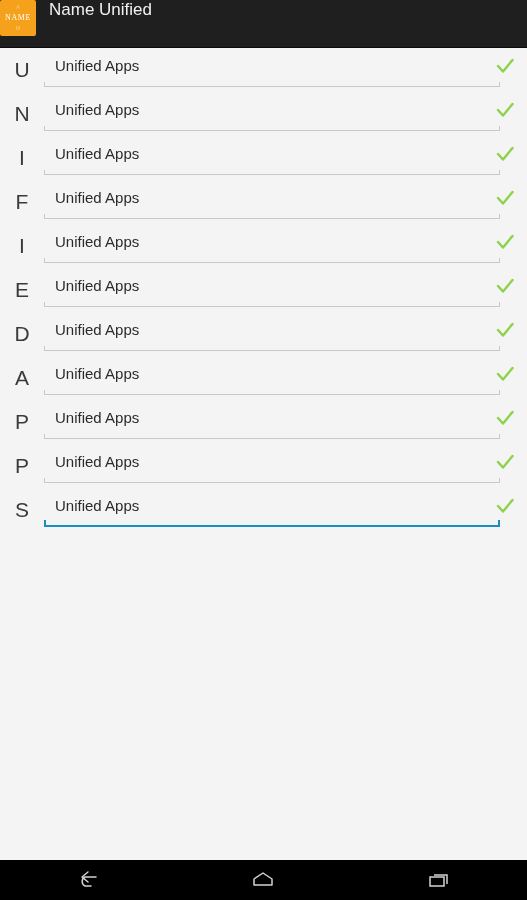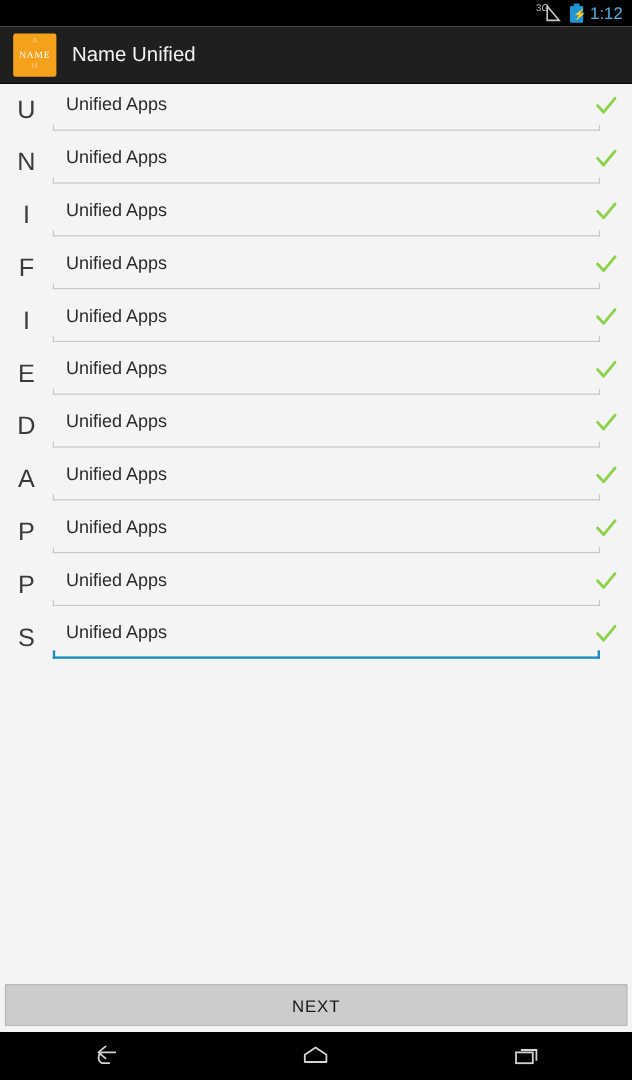--- a/index.html
+++ b/index.html
@@ -88,22 +88,21 @@
     letter-spacing: 0px;
     line-height: 16px;
   }
 
   
   #action-bar {
     flex: 0 0 48px;
     height: 48px;
     background: #1f1f1f;
     display: flex;
-    align-items: center;
-    padding-left: 11px;
+    align-items: flex-start;
     border-bottom: 1px solid #0b0b0b;
     box-shadow: 0 1px 2px rgba(0,0,0,.35);
   }
   #app-icon {
     position: relative;
     width: 36px;
     height: 36px;
     background: #f5a11b;
     border-radius: 2px;
     flex: 0 0 36px;
@@ -280,39 +279,20 @@
     align-items: center;
     justify-content: center;
     cursor: pointer;
   }
 </style>
 </head>
 <body>
 
 <div id="screen">
 
-  <div id="status-bar">
-    <div class="status-right">
-
-      <span class="sig-wrap">
-        <span class="sig-label">3G</span>
-        <svg width="22" height="16" viewBox="0 0 22 16">
-          <path d="M9 2 L19 14 L9 14 Z" fill="none" stroke="#c8c8c8" stroke-width="1.3"></path>
-        </svg>
-      </span>
-
-      <span class="batt-wrap">
-        <span class="batt-cap"></span>
-        <span class="batt-body"></span>
-        <span class="batt-bolt">⚡</span>
-      </span>
-
-      <span id="status-clock">1:12</span>
-    </div>
-  </div>
 
   <div id="action-bar">
     <div id="app-icon">
       <span class="ic-top">A</span>
       <span class="ic-name">NAME</span>
       <span class="ic-bot">M</span>
     </div>
     <span id="app-title">Name Unified</span>
   </div>
 
@@ -457,23 +437,20 @@
             </div></div>
           <div class="row-check">
             <svg class="check-glyph" viewBox="0 0 20 20">
               <path d="M3 10 L8 15.5 L17.5 4" fill="none" stroke="#8dd24b" stroke-width="2.4" stroke-linecap="round" stroke-linejoin="round"></path>
             </svg>
           </div>
         </div>
       </div>
   </div>
 
-  <div id="next-area">
-    <div id="next-button">NEXT</div>
-  </div>
 
   <div id="nav-bar">
     <div class="nav-btn">
       <svg width="26" height="22" viewBox="0 0 26 22">
         <path d="M21 8 H10 A5 5 0 0 0 10 17 H16" fill="none" stroke="#d2d2d2" stroke-width="1.5" stroke-linecap="round"></path>
         <path d="M13 3 L7 8 L13 13" fill="none" stroke="#d2d2d2" stroke-width="1.5" stroke-linecap="round" stroke-linejoin="round"></path>
       </svg>
     </div>
     <div class="nav-btn">
       <svg width="28" height="22" viewBox="0 0 28 22">

